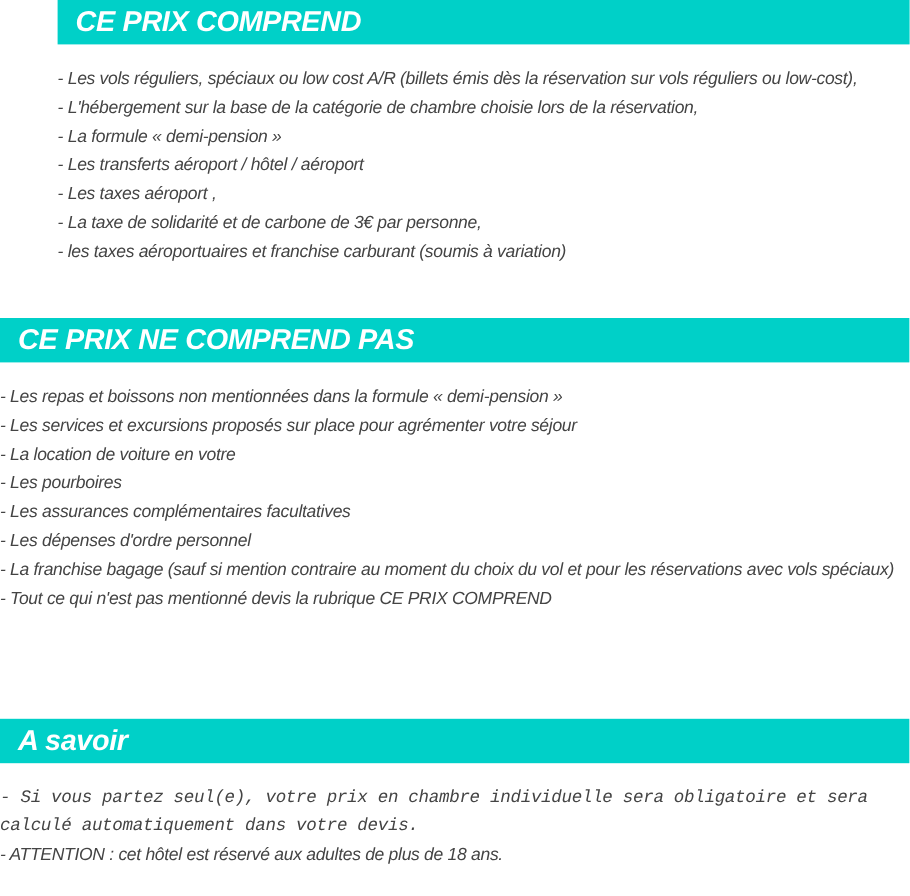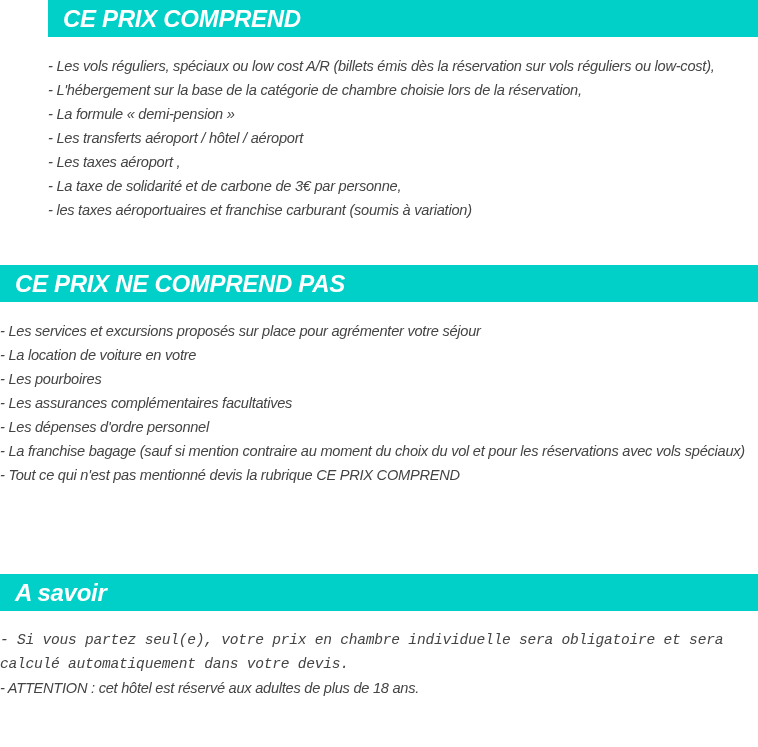--- a/index.html
+++ b/index.html
@@ -33,41 +33,42 @@
       font-style: italic;
       font-size: 14.6px;
       line-height: 24px;
       color: #444444;
       letter-spacing: -0.25px;
       white-space: nowrap;
     }
     .list li.wrap { white-space: normal; font-family: Liberation Mono, monospace; }
     #s1 { top: 0; margin-left: 48px; }
     #s2 { top: 265px; }
-    #s3 { top: 574px; }
+    #s3 { top: 599px; }
   </style>
 </head>
 <body>
 
 <div class="section" id="s1">
   <div class="bar">CE PRIX COMPREND</div>
   <ul class="list">
     <li>- Les vols réguliers, spéciaux ou low cost A/R (billets émis dès la réservation sur vols réguliers ou low-cost),</li>
     <li>- L'hébergement sur la base de la catégorie de chambre choisie lors de la réservation,</li>
     <li>- La formule « demi-pension »</li>
     <li>- Les transferts aéroport / hôtel / aéroport</li>
     <li>- Les taxes aéroport ,</li>
     <li>- La taxe de solidarité et de carbone de 3€ par personne,</li>
     <li>- les taxes aéroportuaires et franchise carburant (soumis à variation)</li>
   </ul>
 </div>
 
 <div class="section" id="s2">
   <div class="bar">CE PRIX NE COMPREND PAS</div>
   <ul class="list">
+    <li>- Les repas et boissons non mentionnées dans la formule « demi-pension »</li>
     <li>- Les services et excursions proposés sur place pour agrémenter votre séjour</li>
     <li>- La location de voiture en votre</li>
     <li>- Les pourboires</li>
     <li>- Les assurances complémentaires facultatives</li>
     <li>- Les dépenses d'ordre personnel</li>
     <li>- La franchise bagage (sauf si mention contraire au moment du choix du vol et pour les réservations avec vols spéciaux)</li>
     <li>- Tout ce qui n'est pas mentionné devis la rubrique CE PRIX COMPREND</li>
   </ul>
 </div>
 

